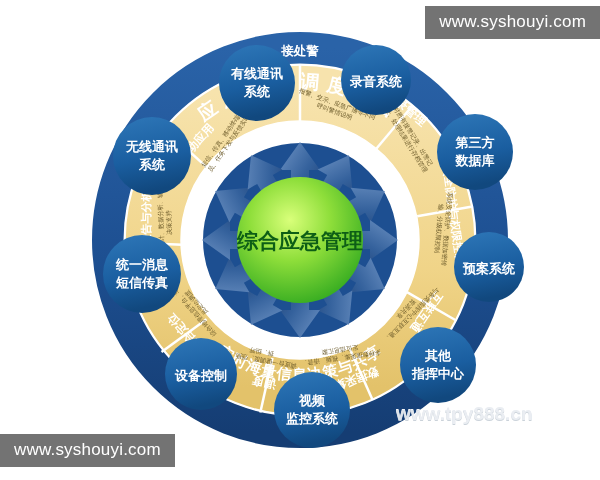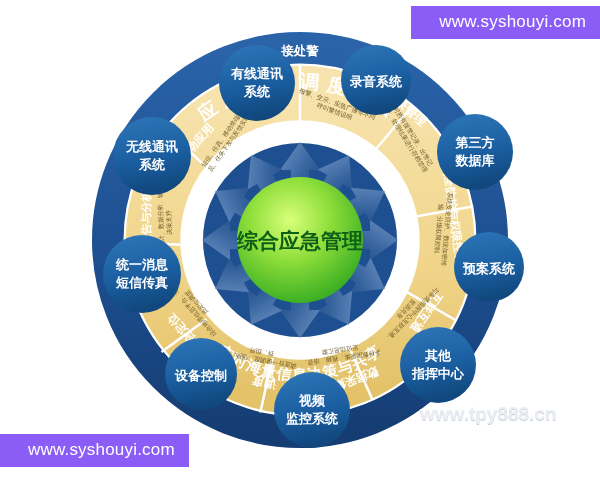--- a/index.html
+++ b/index.html
@@ -8,34 +8,34 @@
     background:#ffffff;
     font-family:"Liberation Sans","DejaVu Sans",sans-serif;
     overflow:hidden;
     position:relative;
   }
   #stage{position:absolute;left:0;top:0;width:600px;height:480px;}
   svg#diagram{position:absolute;left:0;top:0;width:600px;height:480px;}
 
   .wm{
     position:absolute;
-    background:#8b5cf6;
+    background:#737373;
     color:#ffffff;
     font-size:17px;
     letter-spacing:.2px;
-    padding:6px 14px 7px 28px;
+    padding:6px 14px 7px 14px;
     white-space:nowrap;
     font-family:"Liberation Sans",sans-serif;
   }
   #wm-top{ right:0px; top:6px; }
   #wm-bottom{ left:0px; bottom:13px; }
 
   #wm-center{
     position:absolute;
-    left:420px; top:403px;
+    left:396px; top:403px;
     font-size:19px;
     font-weight:bold;
     color:#e9edf2;
     text-shadow:0 1px 0 #c8d0d8, 0 -1px 0 #ffffff;
     white-space:nowrap;
     font-family:"Liberation Sans",sans-serif;
     opacity:.95;
   }
   .sat-label{
     font-family:"Liberation Sans","DejaVu Sans",sans-serif;

